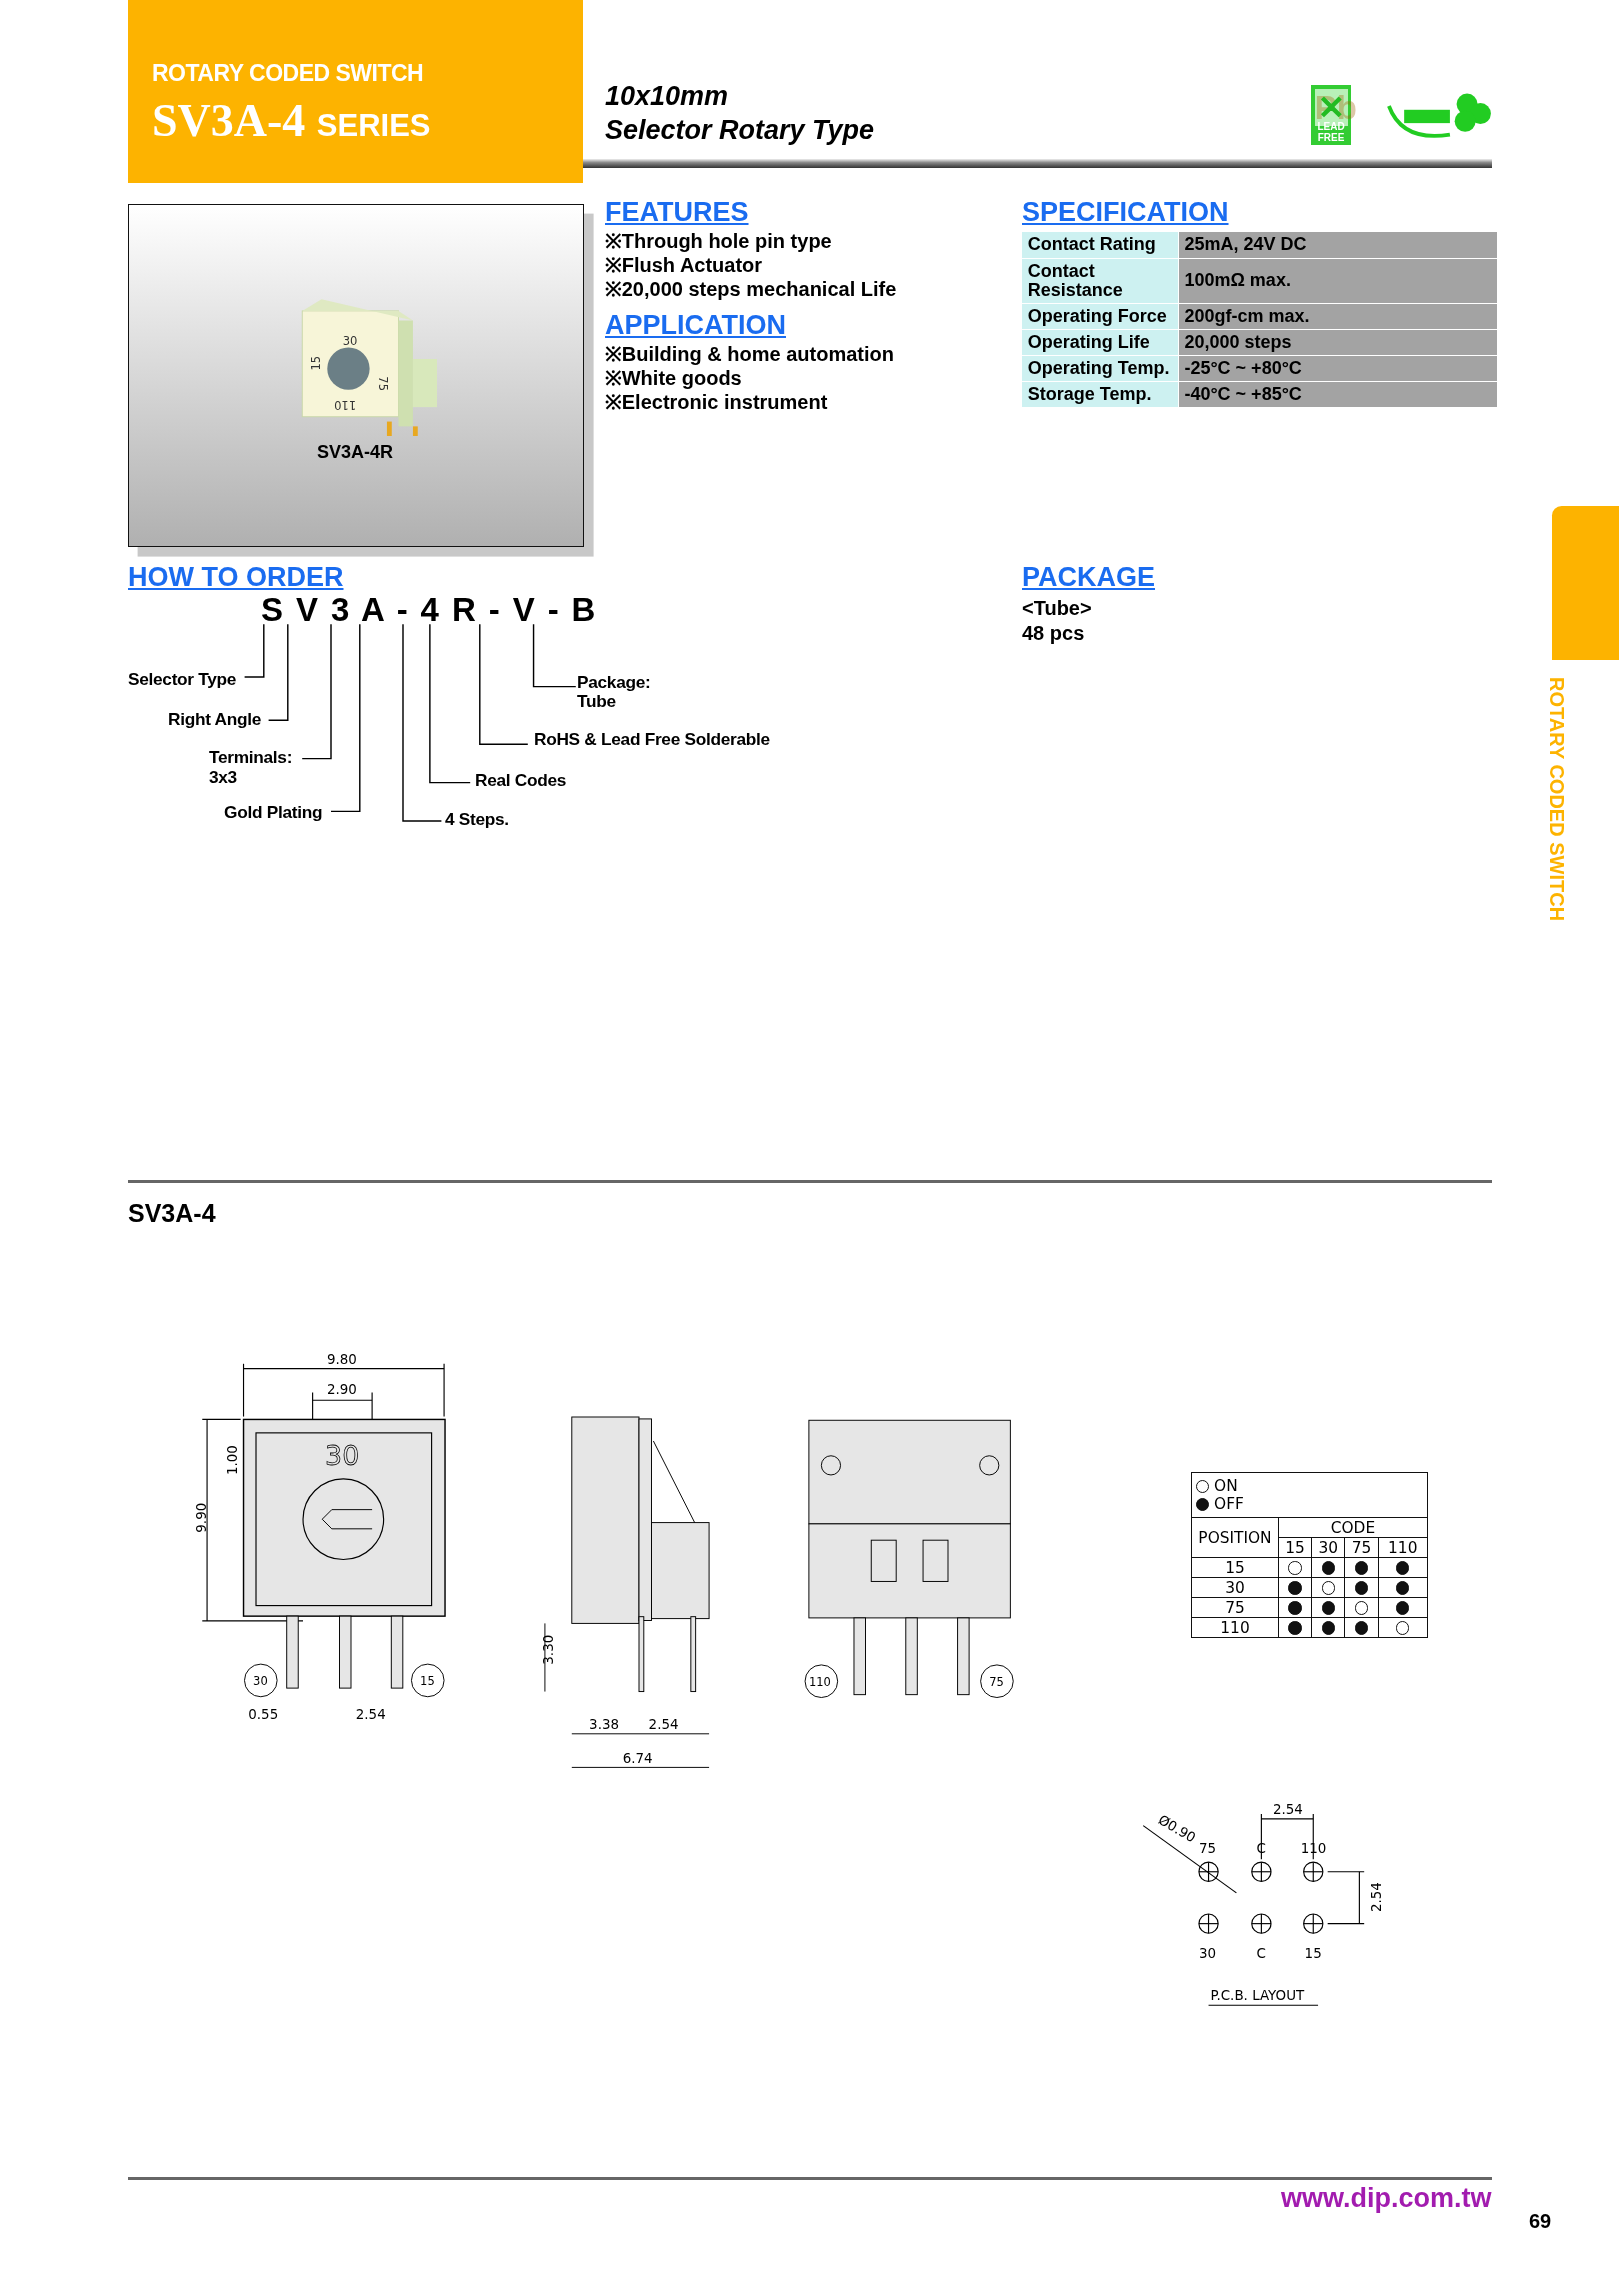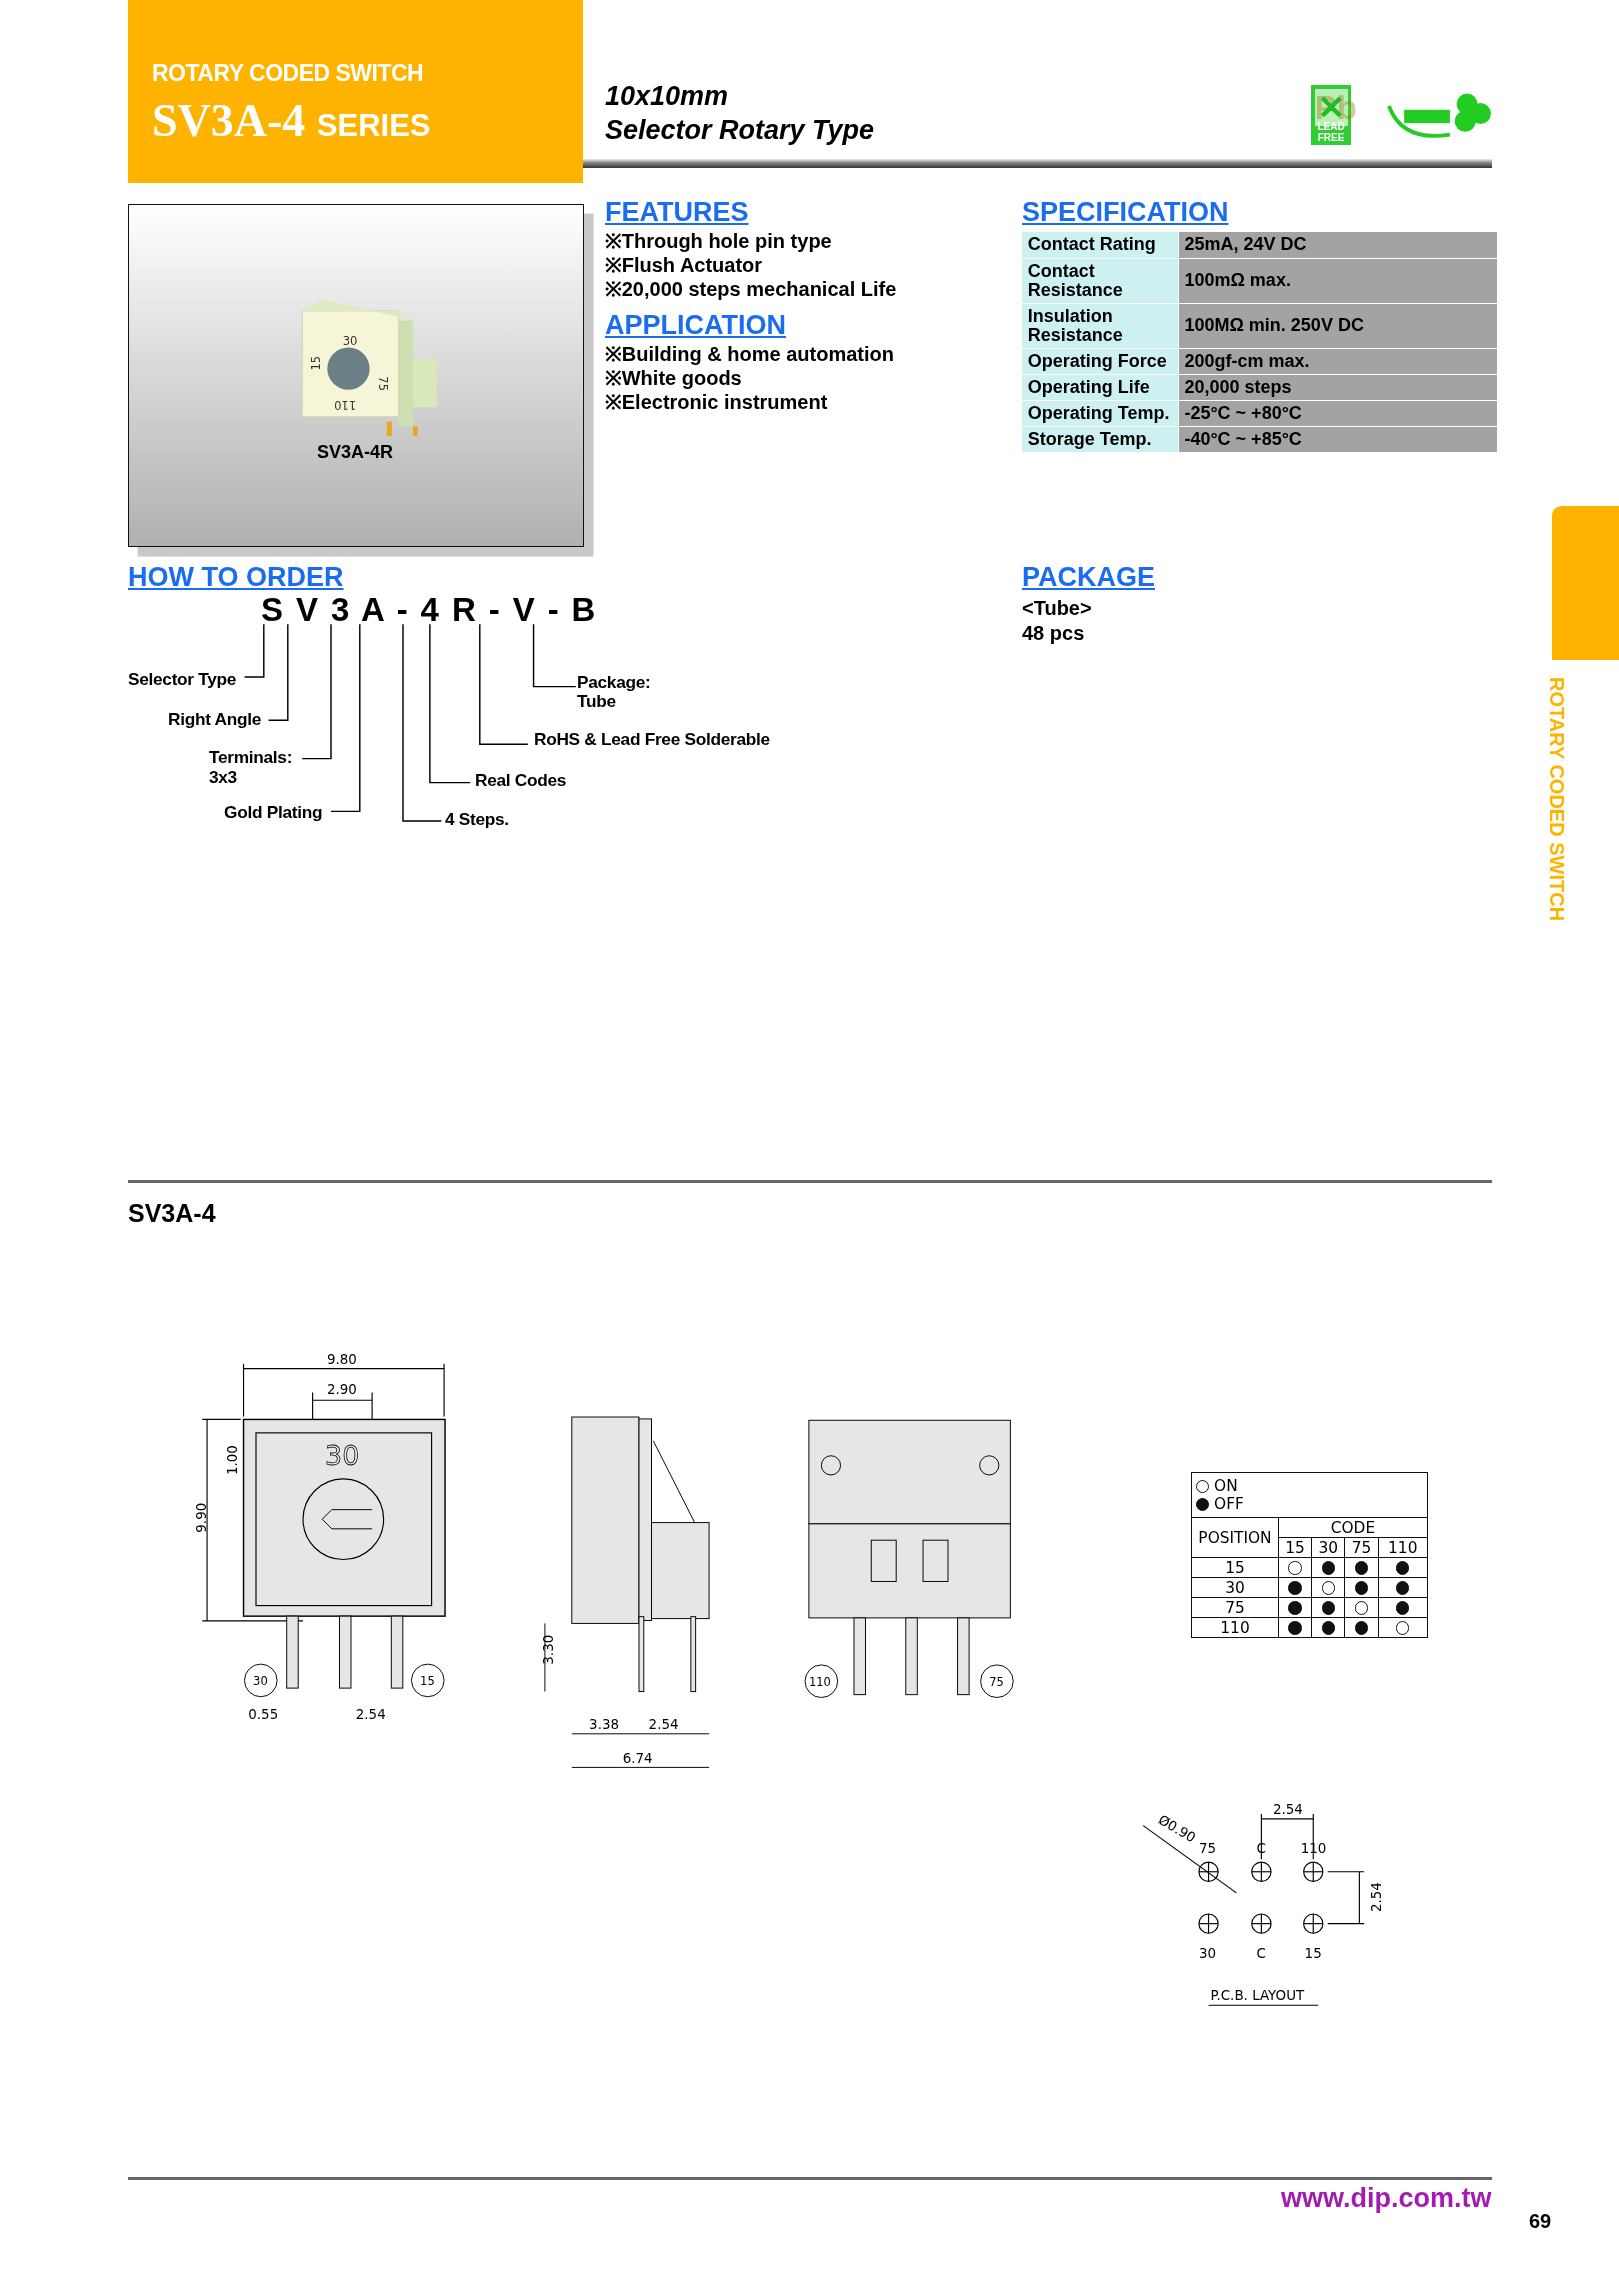--- a/index.html
+++ b/index.html
@@ -103,24 +103,20 @@
 <div class="abs sec" style="left:1022px;top:197px">SPECIFICATION</div>
 <table class="abs spec">
   <tbody>
       <tr style="height:26px">
         <td class="k">Contact Rating</td>
         <td class="v">25mA, 24V DC</td>
       </tr>
   <tr style="height:45px">
         <td class="k">Contact Resistance</td>
         <td class="v">100mΩ max.</td>
-      </tr>
-  <tr style="height:45px">
-        <td class="k">Insulation Resistance</td>
-        <td class="v">100MΩ min. 250V DC</td>
       </tr>
   <tr style="height:26px">
         <td class="k">Operating Force</td>
         <td class="v">200gf-cm max.</td>
       </tr>
   <tr style="height:26px">
         <td class="k">Operating Life</td>
         <td class="v">20,000 steps</td>
       </tr>
   <tr style="height:26px">

